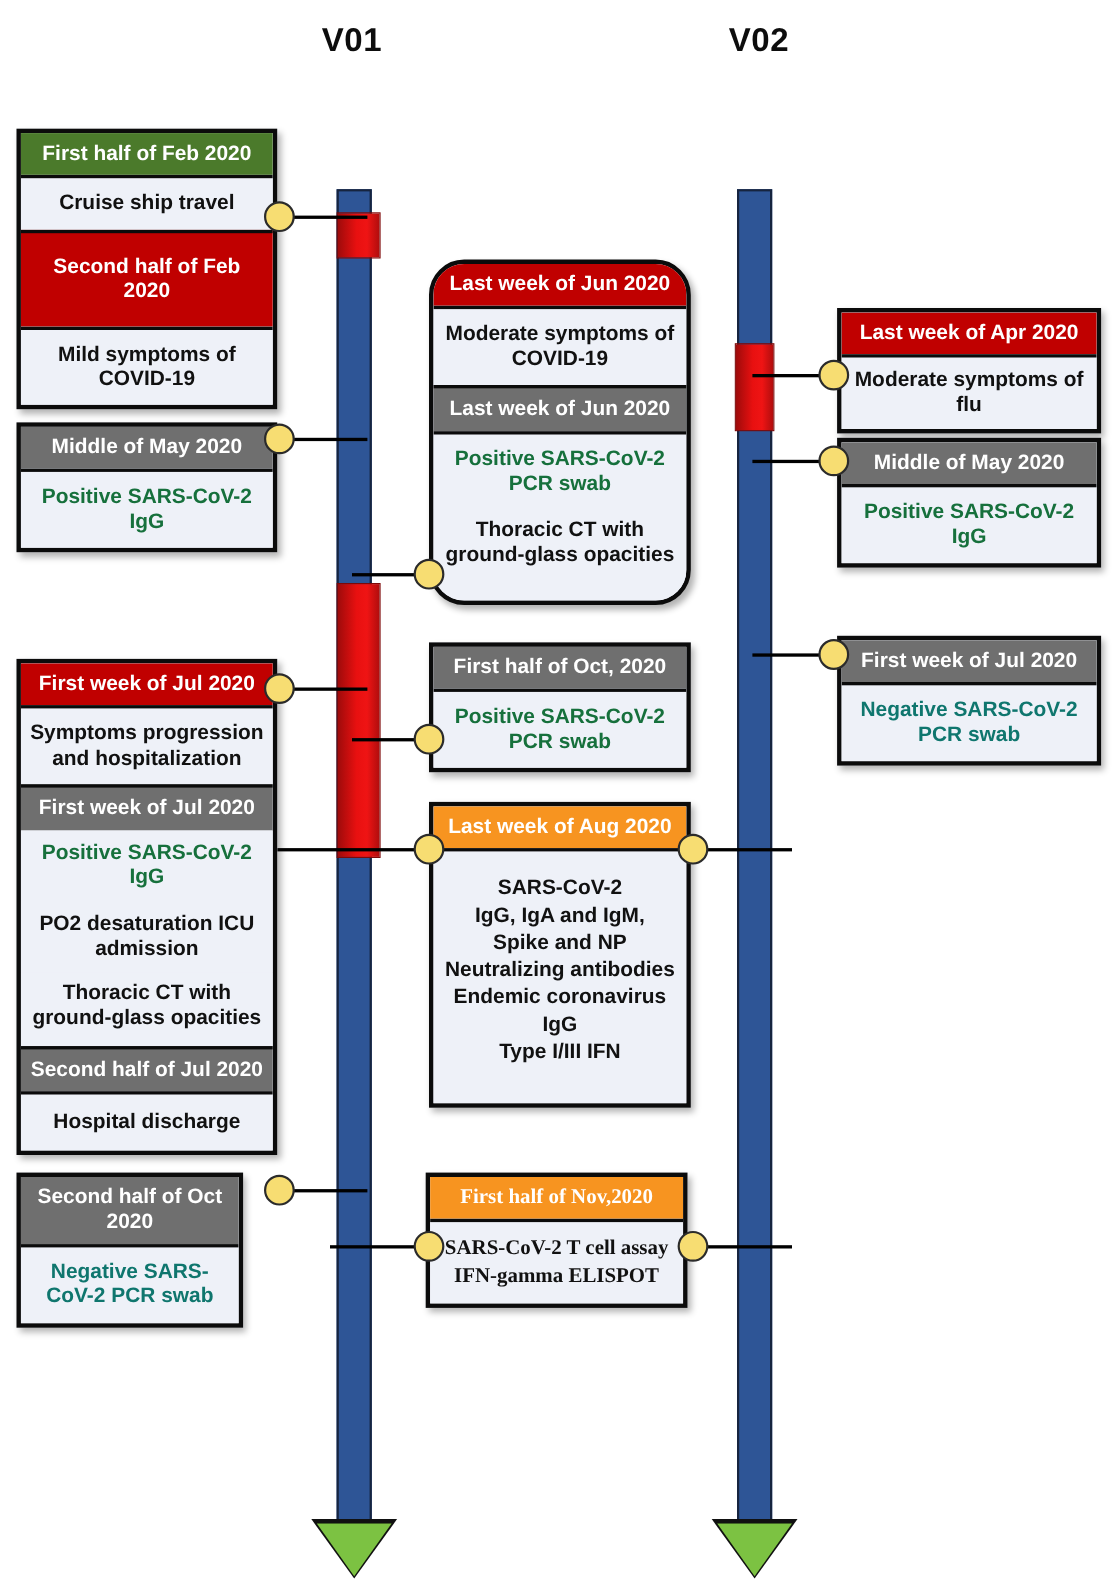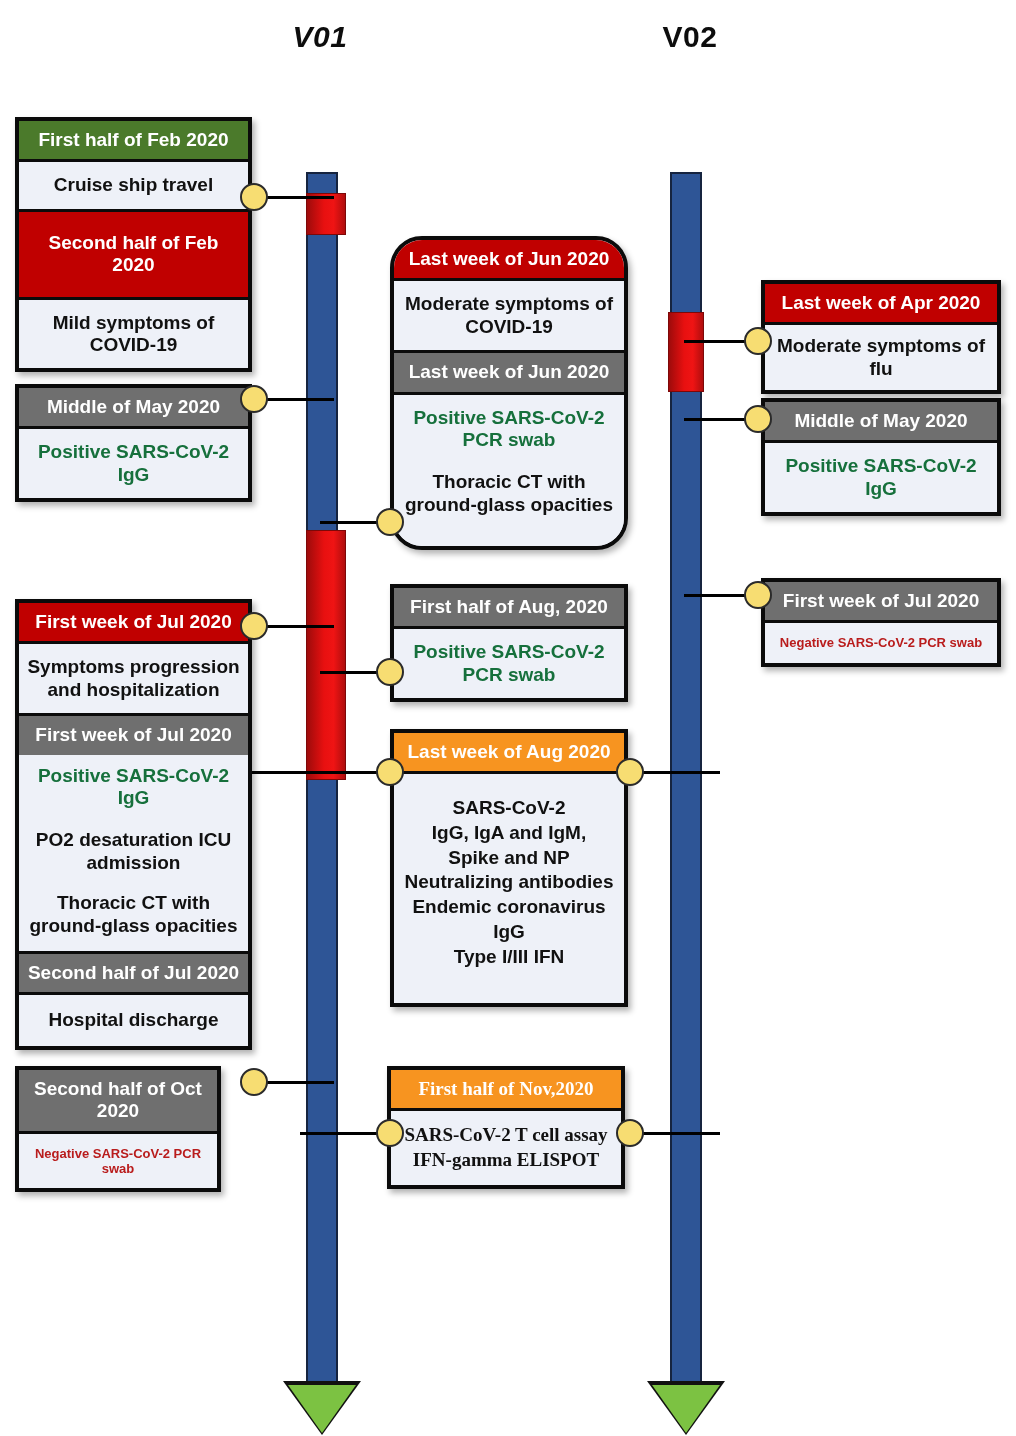--- a/index.html
+++ b/index.html
@@ -90,28 +90,28 @@
   }
   .seg + .seg{border-top:3px solid #0b0b0b;}
 
   .hdr-green{background:#4b7a2b;color:#ffffff;font-size:19px;}
   .hdr-red  {background:#c00000;color:#ffffff;font-size:19px;}
   .hdr-gray {background:#6f6f6f;color:#ffffff;font-size:19px;}
   .hdr-orange{background:#f79420;color:#ffffff;font-size:19px;}
 
   .body-plain {background:#eef1f8;color:#111111;font-size:19px;}
   .body-green {background:#eef1f8;color:#16703c;font-size:19px;}
-  .body-red   {background:#eef1f8;color:#b91c1c;font-size:13px;}
+  .body-red   {background:#eef1f8;color:#0f766e;font-size:19px;}
 </style>
 </head>
 <body>
 
 <div id="stage">
 
-  <div class="col-title" style="left:250px;top:20px;width:140px;font-style:italic;">V01</div>
+  <div class="col-title" style="left:250px;top:20px;width:140px;">V01</div>
   <div class="col-title" style="left:620px;top:20px;width:140px;">V02</div>
 
   <div class="tl-bar" style="left:306px;top:172px;width:32px;height:1224px;"></div>
   <div class="tl-red" style="left:306px;top:193px;width:40px;height:42px;"></div>
   <div class="tl-red" style="left:306px;top:530px;width:40px;height:250px;"></div>
   <div class="tl-arrow-out" style="left:283px;top:1381px;"></div>
   <div class="tl-arrow" style="left:288px;top:1385px;"></div>
 
   <div class="tl-bar" style="left:670px;top:172px;width:32px;height:1224px;"></div>
   <div class="tl-red" style="left:668px;top:312px;width:36px;height:80px;"></div>
@@ -181,21 +181,21 @@
 
   <div class="card" style="left:390px;top:236px;width:238px;border-radius:32px;">
     <div class="seg hdr-red" style="padding:8px;">Last week of Jun 2020</div>
     <div class="seg body-plain" style="padding:12px 8px;">Moderate symptoms of COVID-19</div>
     <div class="seg hdr-gray" style="padding:8px;">Last week of Jun 2020</div>
     <div class="seg body-green" style="padding:12px 6px;">Positive SARS-CoV-2 PCR swab</div>
     <div class="seg body-plain" style="padding:8px 6px 30px 6px;border-top:none;">Thoracic CT with ground-glass opacities</div>
   </div>
 
   <div class="card" style="left:390px;top:584px;width:238px;">
-    <div class="seg hdr-gray" style="padding:8px;">First half of Aug, 2020</div>
+    <div class="seg hdr-gray" style="padding:8px;">First half of Oct, 2020</div>
     <div class="seg body-green" style="padding:12px 6px;">Positive SARS-CoV-2 PCR swab</div>
   </div>
 
   <div class="card" style="left:390px;top:729px;width:238px;">
     <div class="seg hdr-orange" style="padding:8px;">Last week of Aug 2020</div>
     <div class="seg body-plain" style="padding:22px 4px 34px 4px;white-space:pre-line;line-height:1.30;">SARS-CoV-2
 IgG, IgA and IgM,
 Spike and NP
 Neutralizing antibodies
 Endemic  coronavirus IgG

